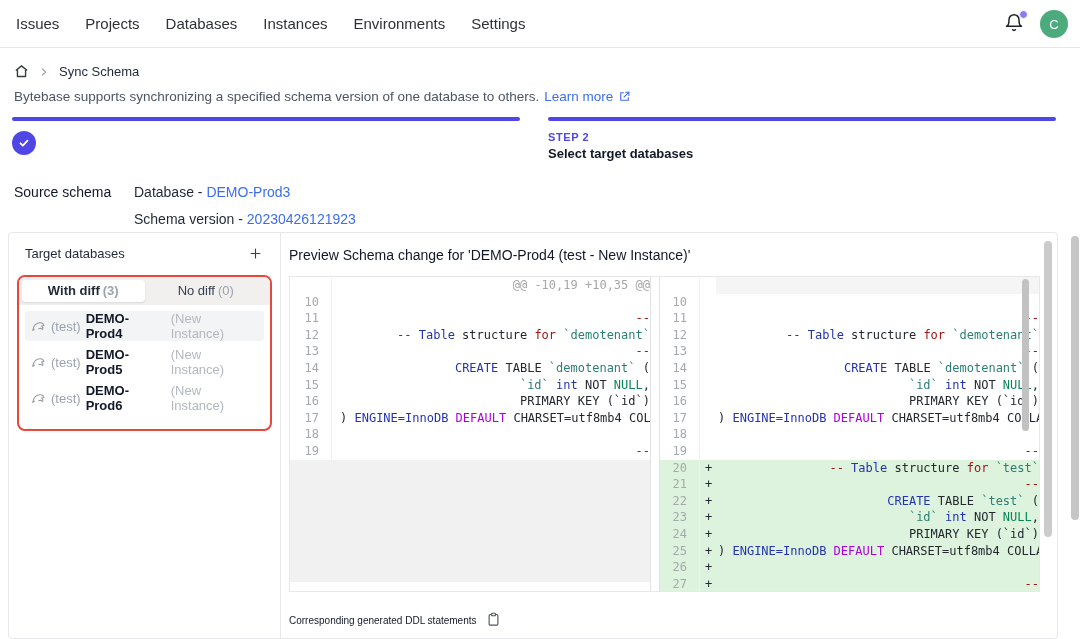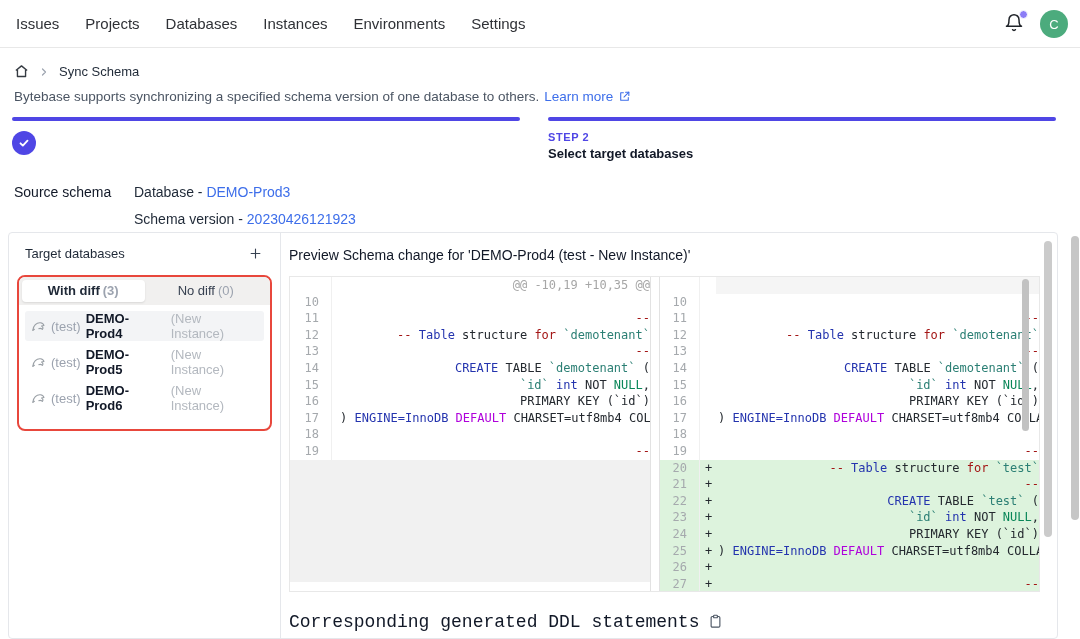--- a/index.html
+++ b/index.html
@@ -93,21 +93,21 @@
   .code { flex:1; padding-left:8px; overflow:hidden;text-align:right; }
   .pane.right .code { padding-left:2px; }
   .code.band { background:#f5f5f5; }
   .filler { flex:1; background:#f1f1f1; margin-bottom:9px; }
   .tk-x { color:#24292f; } .tk-k { color:#2434ae; } .tk-t { color:#2b7f74; }
   .tk-g { color:#098658; } .tk-m { color:#af00db; } .tk-c { color:#a31515; } .tk-h { color:#a6a6a6; }
   .editor-scroll { position:absolute; right:10px; top:2px; width:7px; height:152px;
     background:#c2c2c2; border-radius:4px; cursor:pointer; }
 
   .ddl-row { margin-top:20px; display:flex; align-items:center; gap:9px; }
-  .ddl-title { font-size:18px; color:#111827;font-family:Liberation Mono, monospace; }
+  .ddl-title { font-size:10px; color:#111827; }
   .copy-btn { width:16px; height:16px; cursor:pointer; }
   .copy-btn svg { width:15px; height:15px; }
 
   .card-scroll { position:absolute; right:5px; top:8px; width:8px; height:296px;
     background:#cbcbcb; border-radius:4px; cursor:pointer; }
   .page-scroll { position:absolute; right:1px; top:236px; width:8px; height:284px;
     background:#c6c6c6; border-radius:4px; cursor:pointer; }
 </style>
 </head>
 <body>

